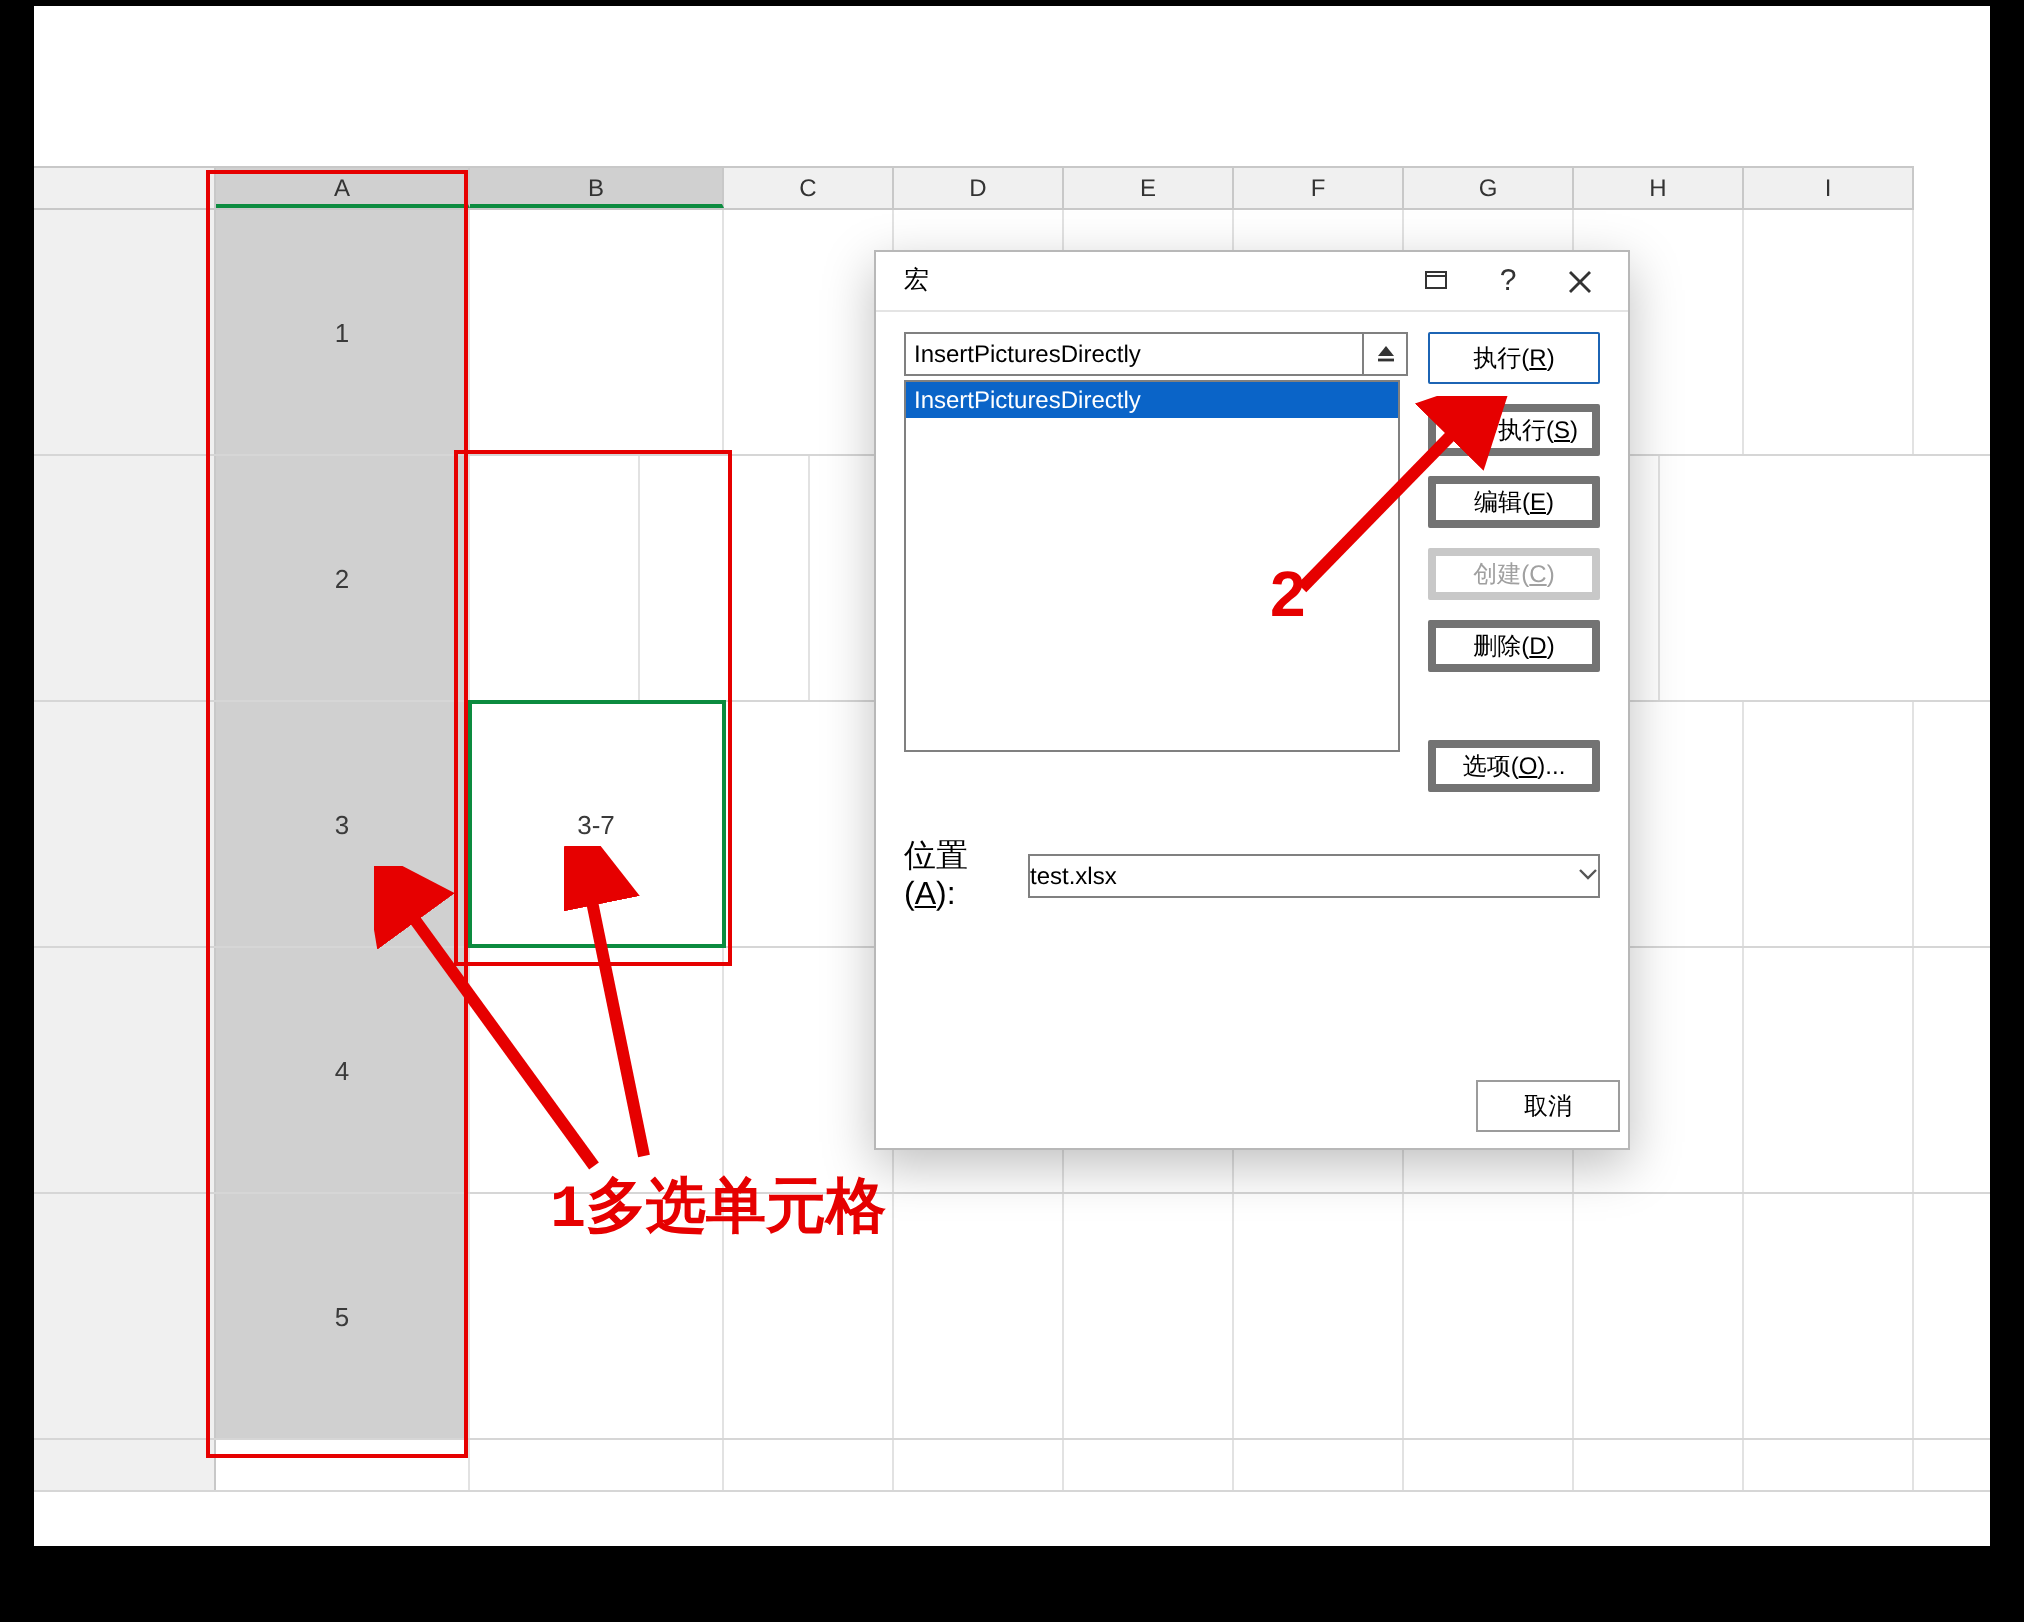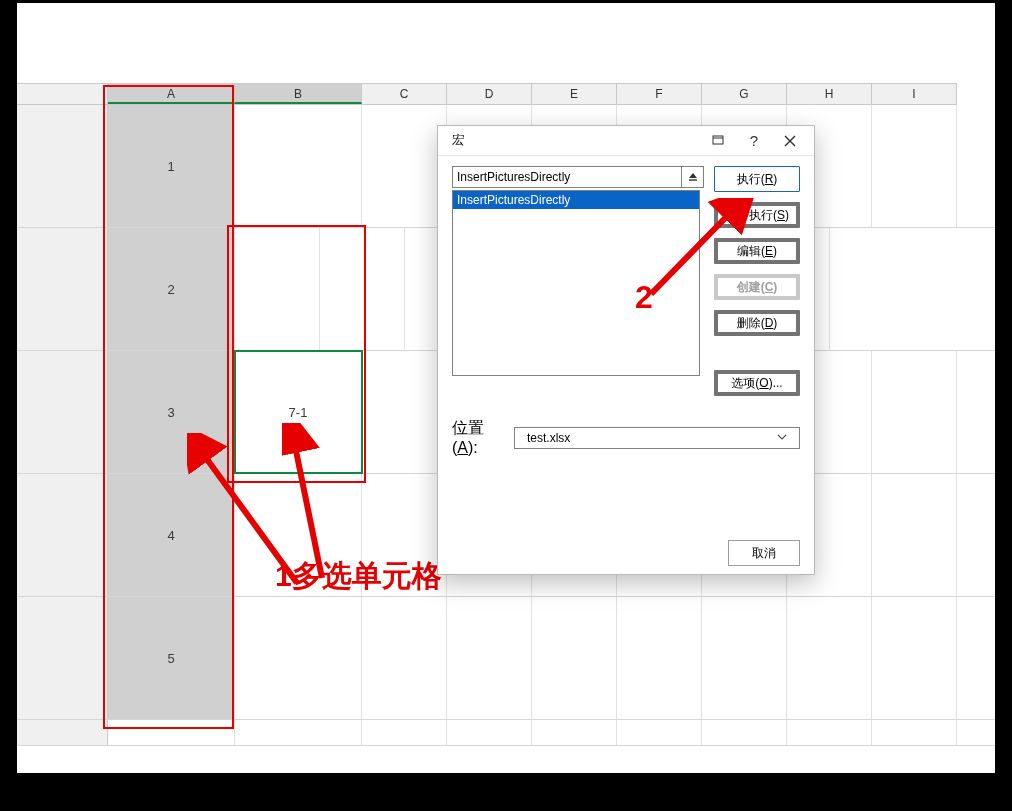--- a/index.html
+++ b/index.html
@@ -214,53 +214,52 @@
     justify-content: center;
     cursor: default;
     border-radius: 1px;
   }
   .btn.primary {
     border: 1px solid #1c64b4;
   }
   .btn.disabled {
     color: #a0a0a0;
     border-color: #c8c8c8;
-    font-weight: bold;
   }
   .loc-row {
     display: flex;
     align-items: center;
     gap: 10px;
     margin-top: 22px;
   }
   .loc-label {
     font-size: 16px;
     width: 52px;
   }
   .loc-select {
     flex: 1;
     height: 22px;
     border: 1px solid #808080;
-    padding: 0 12px;
+    padding: 0 0;
     font-size: 12px;
     display: flex;
     align-items: center;
     justify-content: space-between;
     background: #fff;
   }
   .desc-label {
     font-size: 12px;
     margin-top: 6px;
   }
   .dlg-footer {
     height: 42px;
     display: flex;
     justify-content: flex-end;
     align-items: center;
-    padding: 0 14px;
+    padding: 0 4px;
   }
   .btn-footer {
     height: 26px;
     width: 72px;
     border: 1px solid #9c9c9c;
     background: #fff;
     font-size: 12px;
     display: flex;
     align-items: center;
     justify-content: center;
@@ -309,21 +308,21 @@
         <div class="cell"></div>
         <div class="cell"></div>
         <div class="cell"></div>
         <div class="cell"></div>
         <div class="cell"></div>
       </div>
 
       <div class="row">
         <div class="rowhead"></div>
         <div class="cell wide sel-bg">3</div>
-        <div class="cell wide active-cell">7-1</div>
+        <div class="cell wide active-cell">3-7</div>
         <div class="cell"></div>
         <div class="cell"></div>
         <div class="cell"></div>
         <div class="cell"></div>
         <div class="cell"></div>
         <div class="cell"></div>
         <div class="cell"></div>
       </div>
 
       <div class="row">
@@ -379,21 +378,21 @@
     <line x1="110" y1="150" x2="14" y2="18" stroke="#e60000" stroke-width="6" marker-end="url(#ah1)"></line>
   </svg>
   <svg class="arrow" style="left:265px; top:420px;" width="70" height="170">
     <defs>
         <marker id="ah2" markerWidth="8" markerHeight="8" refX="2" refY="4" orient="auto">
           <polygon points="0 0, 8 4, 0 8" fill="#e60000"></polygon>
         </marker>
       </defs>
     <line x1="40" y1="155" x2="12" y2="18" stroke="#e60000" stroke-width="6" marker-end="url(#ah2)"></line>
   </svg>
-  <div class="anno" style="left:258px; top:553px; font-size:30px;">1多选单元格</div>
+  <div class="anno" style="left:258px; top:580px; font-size:30px;font-family:Liberation Mono, monospace;">1多选单元格</div>
 
   <div class="dialog">
     <div class="dlg-titlebar">
       <span class="dlg-title">宏</span>
       <span class="dlg-tbbtn">
         <svg width="12" height="12" viewBox="0 0 12 12">
             <rect x="1" y="1" width="10" height="8" fill="none" stroke="#333" stroke-width="1"></rect>
             <line x1="1" y1="3" x2="11" y2="3" stroke="#333"></line>
           </svg>
       </span>

